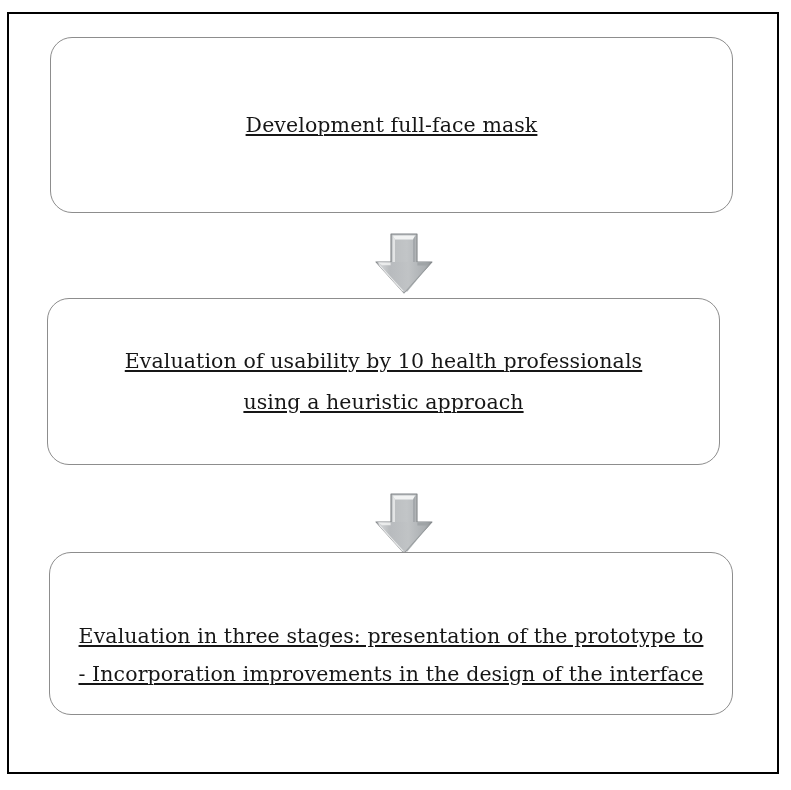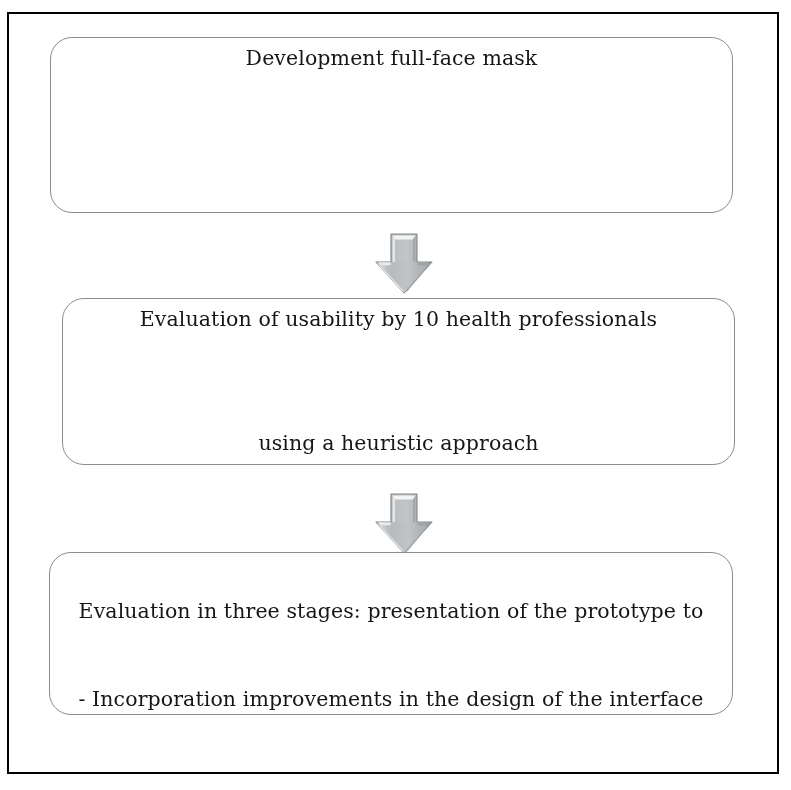--- a/index.html
+++ b/index.html
@@ -38,33 +38,34 @@
   
   .flow-box {
     position: absolute;
     box-sizing: border-box;
     border: 1px solid #8d8d8d;
     border-radius: 22px;
     background: #ffffff;
     display: flex;
     flex-direction: column;
     align-items: center;
-    justify-content: space-between;
+    justify-content: center;
     color: #161616;
     text-align: center;
+    text-decoration: underline;
   }
 
   #box-1 {
     left: 41px;
     top: 23px;
     width: 683px;
     height: 176px;
   }
   #box-2 {
-    left: 53px;
+    left: 38px;
     top: 284px;
     width: 673px;
     height: 167px;
   }
   #box-3 {
     left: 40px;
     top: 538px;
     width: 684px;
     height: 163px;
   }

